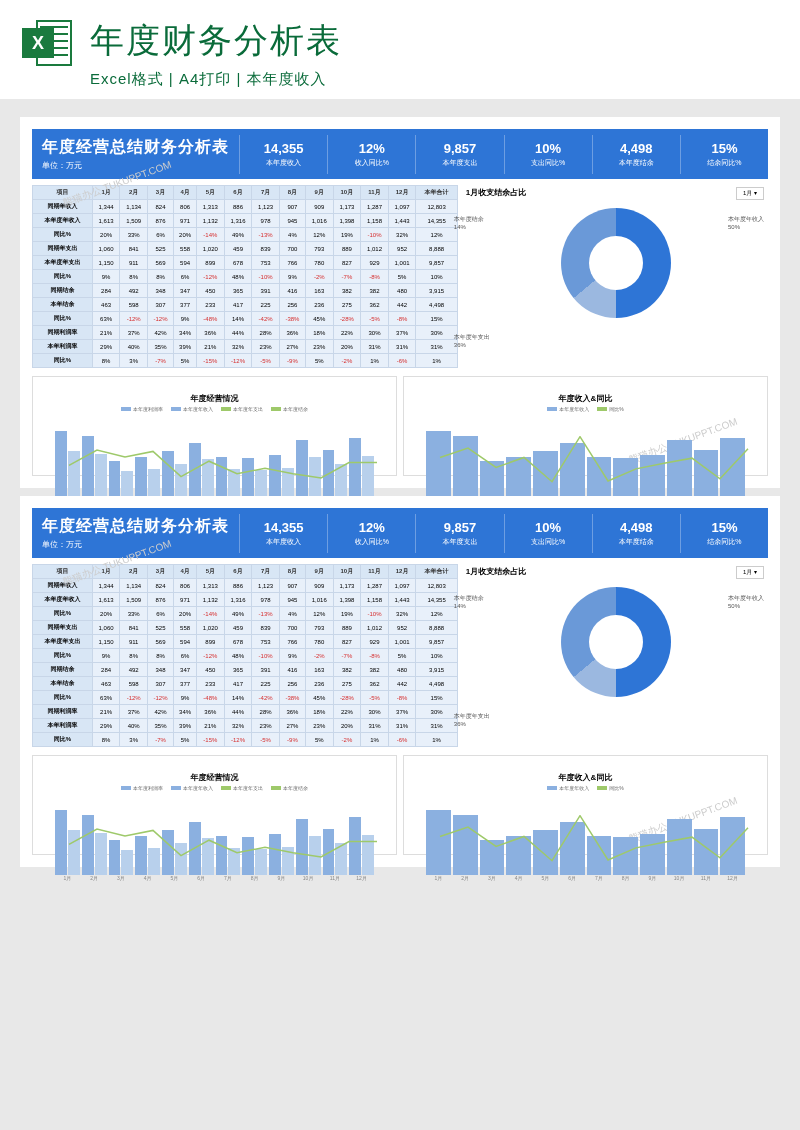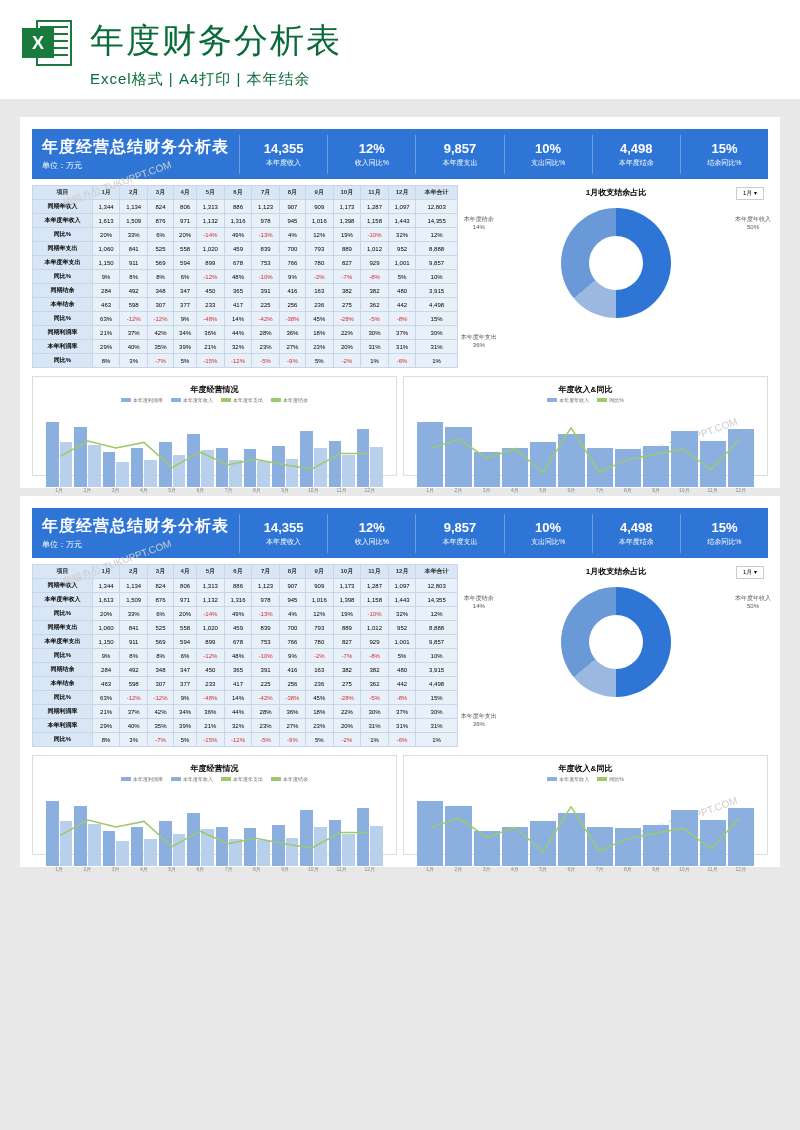--- a/index.html
+++ b/index.html
@@ -23,29 +23,29 @@
 .kpi{flex:1;text-align:center;padding:6px 2px;border-left:1px solid rgba(255,255,255,.3)}
 .kpi-v{font-size:13px;font-weight:bold}
 .kpi-l{font-size:7px;margin-top:2px}
 .content{display:flex;gap:6px;margin-top:6px}
 .tbl-wrap{flex:1.4}
 table{width:100%;border-collapse:collapse;font-size:6px}
 th,td{border:1px solid #c8d6e8;padding:2px 1px;text-align:center;background:#e8f0fa}
 th{background:#d8e6f5;font-weight:bold;color:#333}
 td:first-child,th:first-child{background:#d8e6f5;font-weight:bold}
 td.neg{color:#d63030}
-.donut-wrap{flex:1;text-align:center;position:relative}
+.donut-wrap{flex:1;position:relative}
 .donut-title{font-size:8px;font-weight:bold;margin:2px}
 .donut-sel{font-size:6px;position:absolute;right:4px;top:2px;border:1px solid #ccc;padding:1px 6px;background:#fff}
 .donut{width:110px;height:110px;margin:10px auto;border-radius:50%;background:conic-gradient(#2e75d6 0 50%,#9bb8e0 50% 64%,#6a99d8 64% 100%);position:relative}
 .donut::after{content:"";position:absolute;left:28px;top:28px;width:54px;height:54px;background:#fff;border-radius:50%}
 .dlabel{position:absolute;font-size:6px;color:#555;width:50px}
 .dl1{right:-10px;top:30px}.dl2{left:-10px;top:30px}.dl3{left:-10px;bottom:20px}
 .charts{display:flex;gap:6px;margin-top:8px}
-.chart{flex:1;border:1px solid #ddd;padding:7px;height:100px;position:relative}
+.chart{flex:1;border:1px solid #ddd;padding:16px;height:100px;position:relative}
 .ch-title{text-align:center;font-size:8px;font-weight:bold;margin-bottom:2px}
 .legend{display:flex;justify-content:center;gap:8px;font-size:5px;color:#666;margin-bottom:4px}
 .legend span{display:flex;align-items:center;gap:2px}
 .sw{width:10px;height:4px;display:inline-block}
 .sw.b{background:#8bb0e0}.sw.g{background:#9ec96a}
 .bars{display:flex;align-items:flex-end;height:80px;gap:2px;padding:0 6px;position:relative}
 .bar-grp{flex:1;display:flex;gap:1px;align-items:flex-end}
 .bar-col{flex:1;background:#8bb0e0}
 .bar-col.lt{background:#b8d0ec}
 .xlabels{display:flex;padding:0 6px;gap:2px}
@@ -61,21 +61,21 @@
   <div class="box"></div>
       <div class="bar b1"></div>
       <div class="bar b2"></div>
       <div class="bar b3"></div>
       <div class="bar b4"></div>
       <div class="bar b5"></div>
   <div class="badge">X</div>
  </div>
  <div class="hdr-txt">
   <div class="hdr-title">年度财务分析表</div>
-  <div class="hdr-sub">Excel格式 | A4打印 | 本年结余</div>
+  <div class="hdr-sub">Excel格式 | A4打印 | 本年度收入</div>
  </div>
 </div>
 
 <div class="canvas">
 <div class="sheet" id="sheet1">
  <div class="watermark" style="left:40px;top:60px">熊猫办公 TUKUPPT.COM</div>
  <div class="watermark" style="right:40px;bottom:40px">熊猫办公 TUKUPPT.COM</div>
  <div class="blue-hdr">
   <div class="blue-left">
           <div class="bl-title">年度经营总结财务分析表</div>

